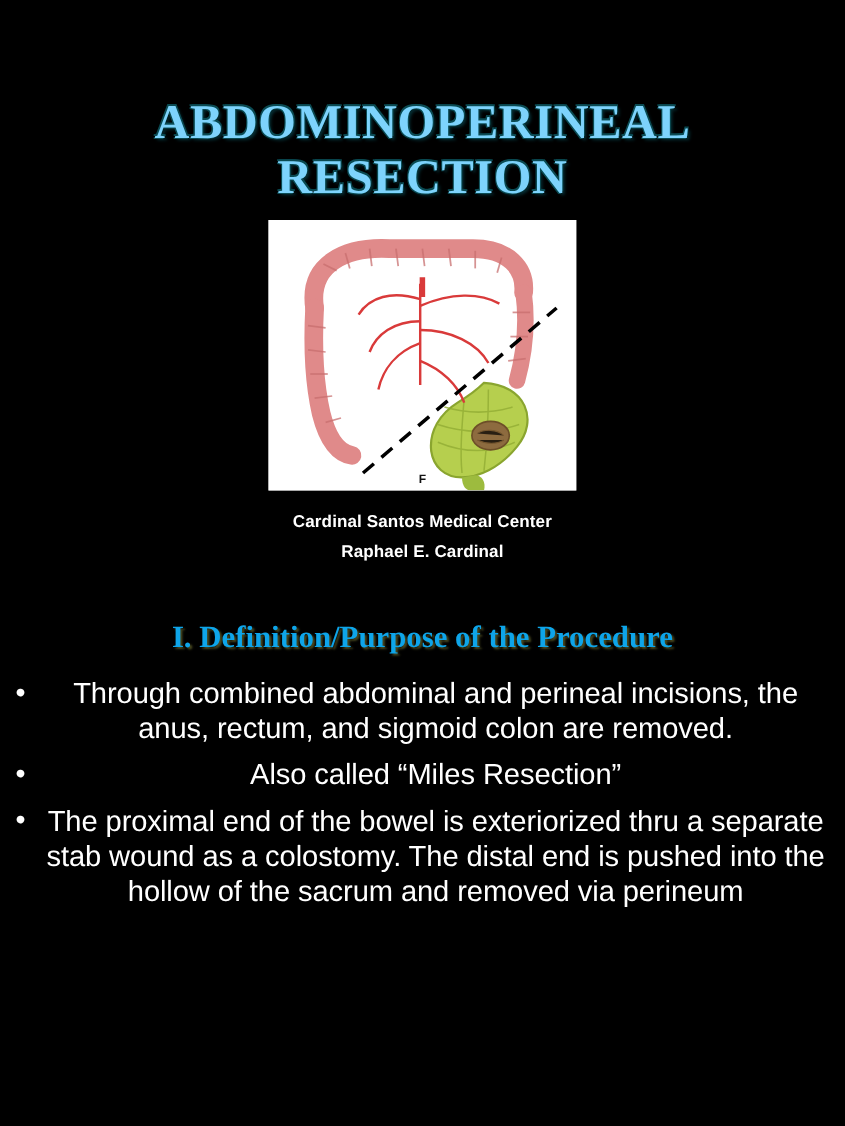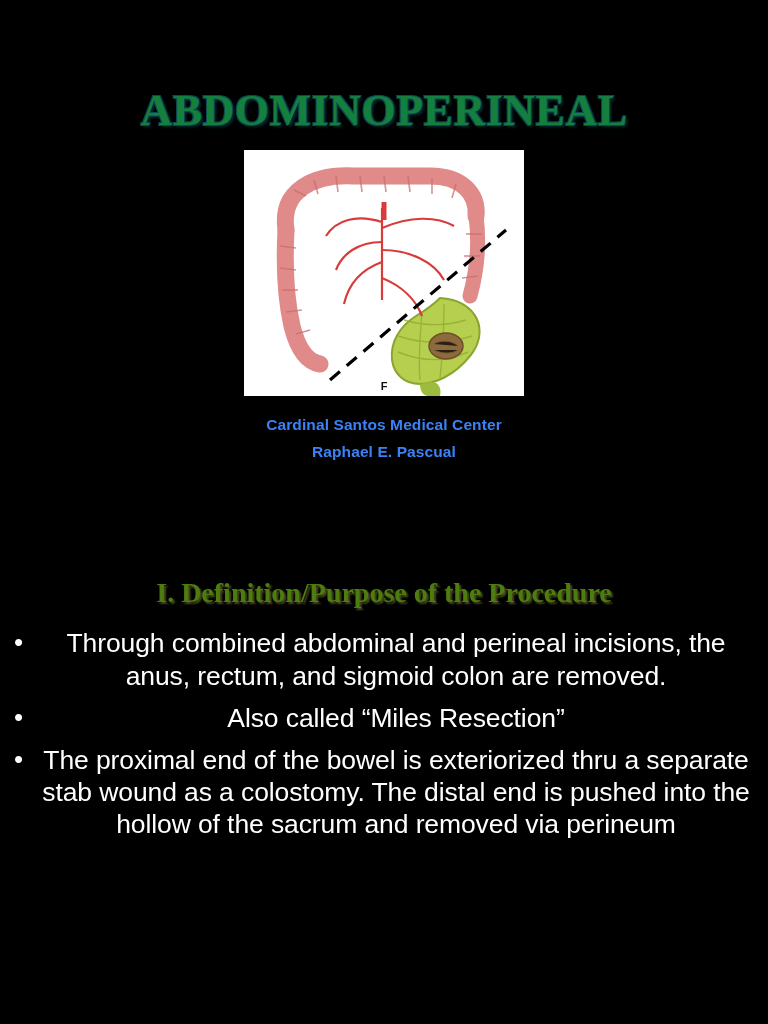--- a/index.html
+++ b/index.html
@@ -27,21 +27,21 @@
   
   .title-block {
     padding-top: 86px;
     text-align: center;
   }
   .title-line {
     font-family: "Liberation Serif", serif;
     font-weight: bold;
     font-size: 44px;
     letter-spacing: 0.5px;
-    color: #15803d;
+    color: #7dd3fc;
     line-height: 1.14;
     text-shadow:
        -1px -1px 0 #0a4a52,
         1px -1px 0 #0a4a52,
        -1px  1px 0 #0a4a52,
         2px  2px 3px #063238;
   }
 
   
   .figure-wrap {
@@ -62,35 +62,35 @@
     font-size: 11px;
     font-weight: bold;
     color: #111;
     font-family: "Liberation Sans", sans-serif;
   }
 
   
   .credits {
     margin-top: 16px;
     text-align: center;
-    color: #3b82f6;
+    color: #ffffff;
     font-weight: bold;
     font-size: 15.5px;
     line-height: 1.72;
     letter-spacing: .1px;
   }
 
   
   .section-heading {
-    margin-top: 112px;
+    margin-top: 48px;
     text-align: center;
     font-family: "Liberation Serif", serif;
     font-weight: bold;
     font-size: 28px;
-    color: #4d7c0f;
+    color: #0ea5e9;
     text-shadow: 2px 2px 2px #4a4a20;
   }
 
   
   .bullets {
     margin-top: 18px;
     padding: 0 14px 0 14px;
   }
   .bullet {
     display: flex;
@@ -110,20 +110,21 @@
   }
   .bullet .txt { flex: 1 1 auto; text-align: center; }
 </style>
 </head>
 <body>
 
 <div class="slide">
 
   <div class="title-block">
     <div class="title-line">ABDOMINOPERINEAL</div>
+    <div class="title-line">RESECTION</div>
   </div>
 
   <div class="figure-wrap">
     <svg class="fig-canvas" viewBox="0 0 280 246" preserveAspectRatio="none">
       <rect x="0" y="0" width="280" height="246" fill="#ffffff"></rect>
 
       <path d="M42 80 C36 40 70 24 110 26 L186 26 C218 26 234 44 232 66" stroke="#e08a8a" stroke-width="17" fill="none" stroke-linecap="round"></path>
       <path d="M42 80 C40 118 42 150 48 176 C54 200 64 212 76 214" stroke="#e08a8a" stroke-width="17" fill="none" stroke-linecap="round"></path>
       <path d="M232 66 C236 96 232 124 226 146" stroke="#e08a8a" stroke-width="15" fill="none" stroke-linecap="round"></path>
 
@@ -178,21 +179,21 @@
 
       <path d="M86 230 L262 80" stroke="#000000" stroke-width="3.2" stroke-dasharray="13 9" fill="none"></path>
       </svg>
       <div></div>
 
     <div class="fig-label">F</div>
   </div>
 
   <div class="credits">
     <div>Cardinal Santos Medical Center</div>
-    <div>Raphael E. Pascual</div>
+    <div>Raphael E. Cardinal</div>
   </div>
 
   <div class="section-heading">I. Definition/Purpose of the Procedure</div>
 
   <div class="bullets">
     <div class="bullet">
       <span class="dot">•</span>
       <span class="txt">Through combined abdominal and perineal incisions, the anus, rectum, and sigmoid colon are removed.</span>
     </div>
     <div class="bullet">

